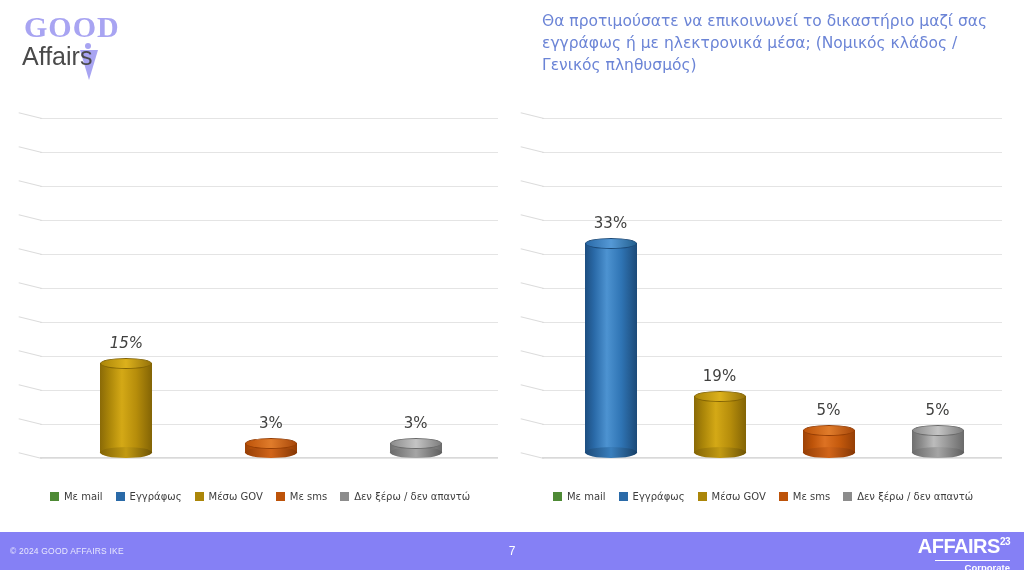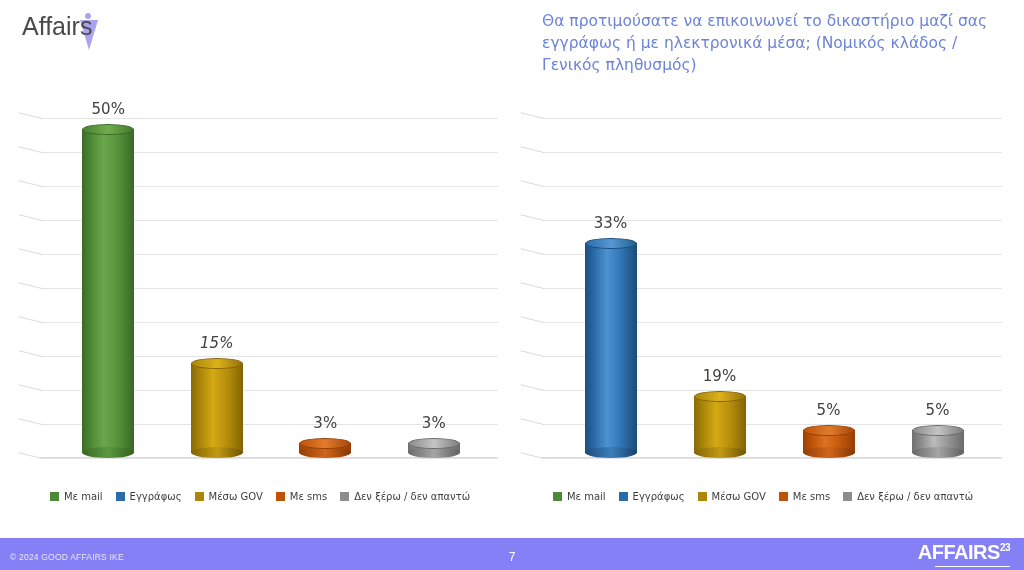--- a/index.html
+++ b/index.html
@@ -182,21 +182,21 @@
     color: #3d3d3d;
     font-family: "DejaVu Sans", sans-serif;
   }
   .legend-item { display: flex; align-items: center; gap: 5px; white-space: nowrap; }
   .swatch { width: 9px; height: 9px; display: inline-block; }
 
   
   .footer {
     position: absolute;
     left: 0; bottom: 0;
-    width: 1024px; height: 32px;
+    width: 1024px; height: 38px;
     background: #8580f5;
   }
   .copyright {
     position: absolute;
     left: 10px; top: 14px;
     font-size: 8.5px;
     color: #e8e7fd;
     letter-spacing: .2px;
     font-family: "Liberation Sans", sans-serif;
   }
@@ -232,20 +232,21 @@
     margin-top: 0px;
     font-family: "Liberation Sans", sans-serif;
   }
 </style>
 </head>
 <body>
 
 <div class="slide">
 
   <div class="logo">
+    <div class="logo-good">GOOD</div>
     <div class="logo-affairs-wrap">
       <span class="logo-pyramid"></span>
       <span class="logo-dot"></span>
       <span class="logo-affairs">Affairs</span>
     </div>
   </div>
 
   <div class="title">Θα προτιμούσατε να επικοινωνεί το δικαστήριο μαζί σας εγγράφως ή με ηλεκτρονικά μέσα; (Νομικός κλάδος / Γενικός πληθυσμός)</div>
 
   <div class="chart-panel chart-left">
@@ -270,28 +271,20 @@
           <div class="gridline" style="top: 80%;"></div>
           <div class="depthline" style="top: 80%;"></div>
           <div class="gridline" style="top: 90%;"></div>
           <div class="depthline" style="top: 90%;"></div>
           <div class="gridline" style="top: 100%;"></div>
           <div class="depthline" style="top: 100%;"></div>
         </div>
       <div class="axisline"></div>
       <div class="bars" id="bars-0">
           <div class="bar-slot">
-            <div class="bar-label" style="bottom: 340px;">50%</div>
-            <div class="cyl c-green" style="height: 334px;">
-              <div class="body"></div>
-              <div class="cap-bot"></div>
-              <div class="cap-top"></div>
-            </div>
-          </div>
-          <div class="bar-slot">
             <div class="bar-label" style="bottom: 106.2px; font-style: italic;">15%</div>
             <div class="cyl c-yellow" style="height: 100.2px;">
               <div class="body"></div>
               <div class="cap-bot"></div>
               <div class="cap-top"></div>
             </div>
           </div>
           <div class="bar-slot">
             <div class="bar-label" style="bottom: 26.04px;">3%</div>
             <div class="cyl c-orange" style="height: 20.04px;">

